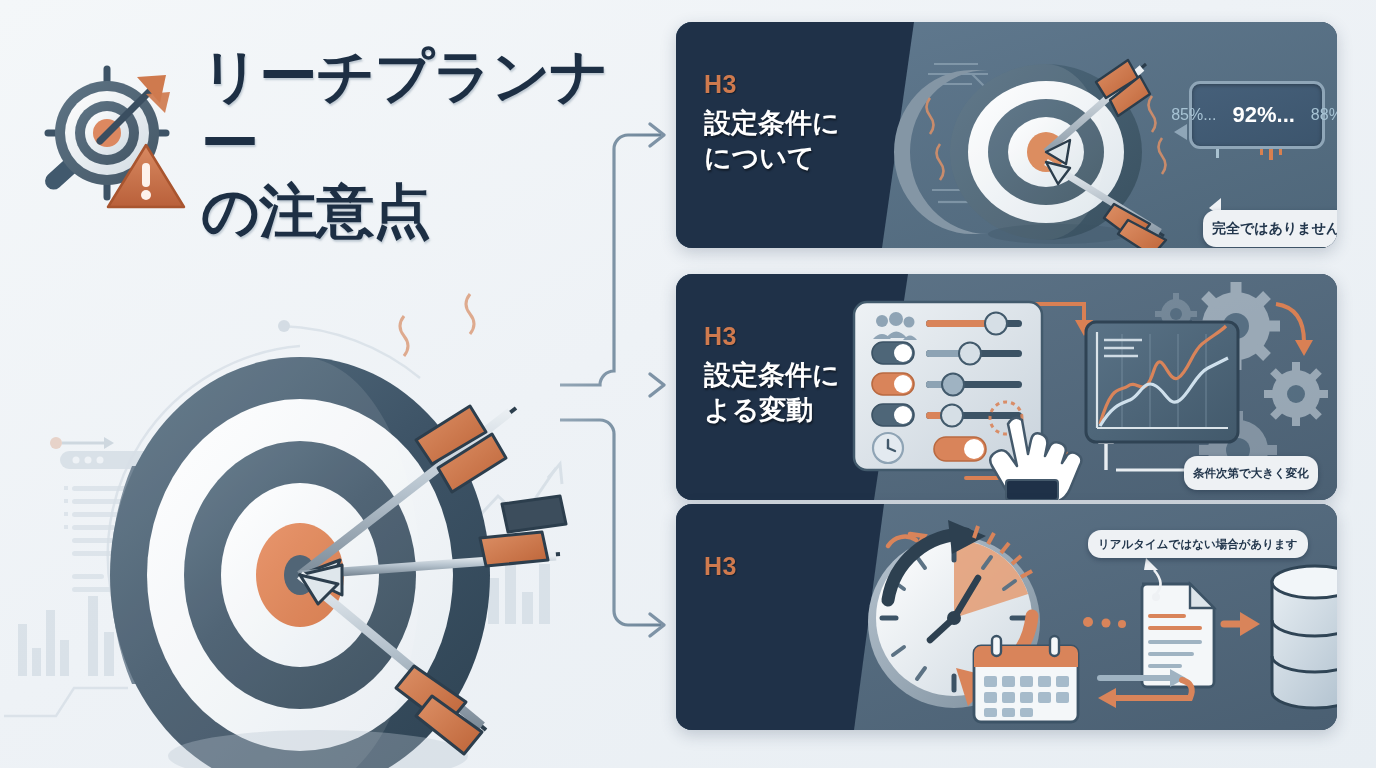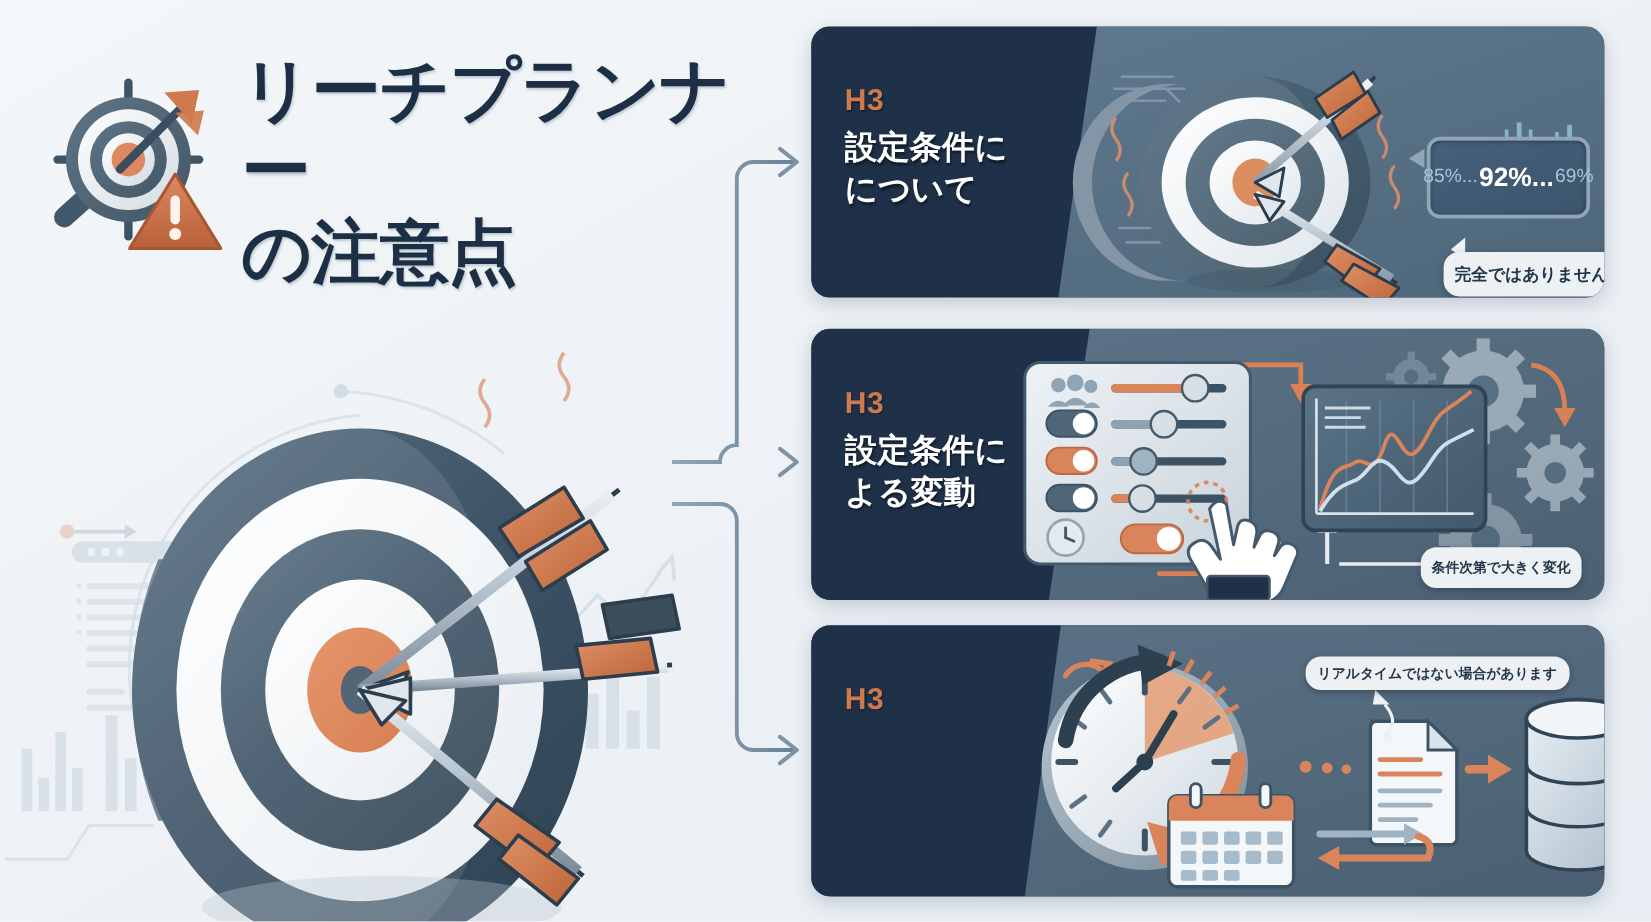--- a/index.html
+++ b/index.html
@@ -30,21 +30,21 @@
   
   #cards { position:absolute; left:676px; top:0; width:700px; height:768px; }
   .card {
     position:absolute; left:0; width:661px; height:226px;
     border-radius:16px; overflow:hidden;
     box-shadow:0 5px 16px rgba(40,60,85,.22);
     background:#33495c;
   }
   .card.c1 { top:22px; }
   .card.c2 { top:274px; }
-  .card.c3 { top:521px; }
+  .card.c3 { top:504px; }
 
   .card-bg { position:absolute; inset:0; }
   .card-text {
     position:absolute; left:28px; top:48px; width:190px; z-index:6;
   }
   .h3-tag {
     font-size:25px; font-weight:bold; color:#cf7a4e; letter-spacing:.5px;
     margin-bottom:7px; text-shadow:1px 1px 1px rgba(0,0,0,.35);
   }
   .h3-title {
@@ -57,24 +57,24 @@
     background:#eef1f4; border-radius:13px;
     color:#22364c; font-weight:bold; white-space:nowrap;
     box-shadow:0 2px 5px rgba(15,30,50,.35);
     display:flex; align-items:center; justify-content:center;
   }
   .bubble.b1 { left:527px; top:188px; height:37px; padding:0 9px; font-size:14px; }
   .bubble.b2 { left:508px; top:182px; height:34px; padding:0 9px; font-size:11.5px; }
   .bubble.b3 { left:412px; top:26px; height:28px; padding:0 10px; font-size:11.5px; }
 
   .metric-box {
-    position:absolute; z-index:7; left:513px; top:92px; width:136px; height:68px;
+    position:absolute; z-index:7; left:513px; top:59px; width:136px; height:68px;
     border-radius:11px; border:3px solid #8fa6b8;
     background:linear-gradient(160deg,#46607a,#3c556d);
-    display:flex; align-items:center; justify-content:center; gap:1px;
+    display:flex; align-items:center; justify-content:center; gap:16px;
     box-shadow:inset 0 1px 4px rgba(0,0,0,.35);
   }
   .metric-box .m { font-size:16px; color:#a7c3d4; font-weight:normal; }
   .metric-box .m.big { font-size:22px; color:#ffffff; font-weight:bold; }
 </style>
 </head>
 <body>
 
 <div id="left-panel">
 
@@ -394,21 +394,21 @@
       </g>
 
       <path d="M533 186 L545 176 L545 194 Z" fill="#eef1f4"></path>
 
       <path d="M511 102 L498 110 L511 118 Z" fill="#8fa6b8"></path>
     </svg>
 
     <div class="metric-box">
       <span class="m">85%...</span>
       <span class="m big">92%...</span>
-      <span class="m">69%</span>
+      <span class="m">88%</span>
     </div>
 
     <div class="bubble b1">完全ではありません</div>
 
     <div class="card-text">
       <div class="h3-tag">H3</div>
       <div class="h3-title">設定条件に
 について</div>
     </div>
   </div>

